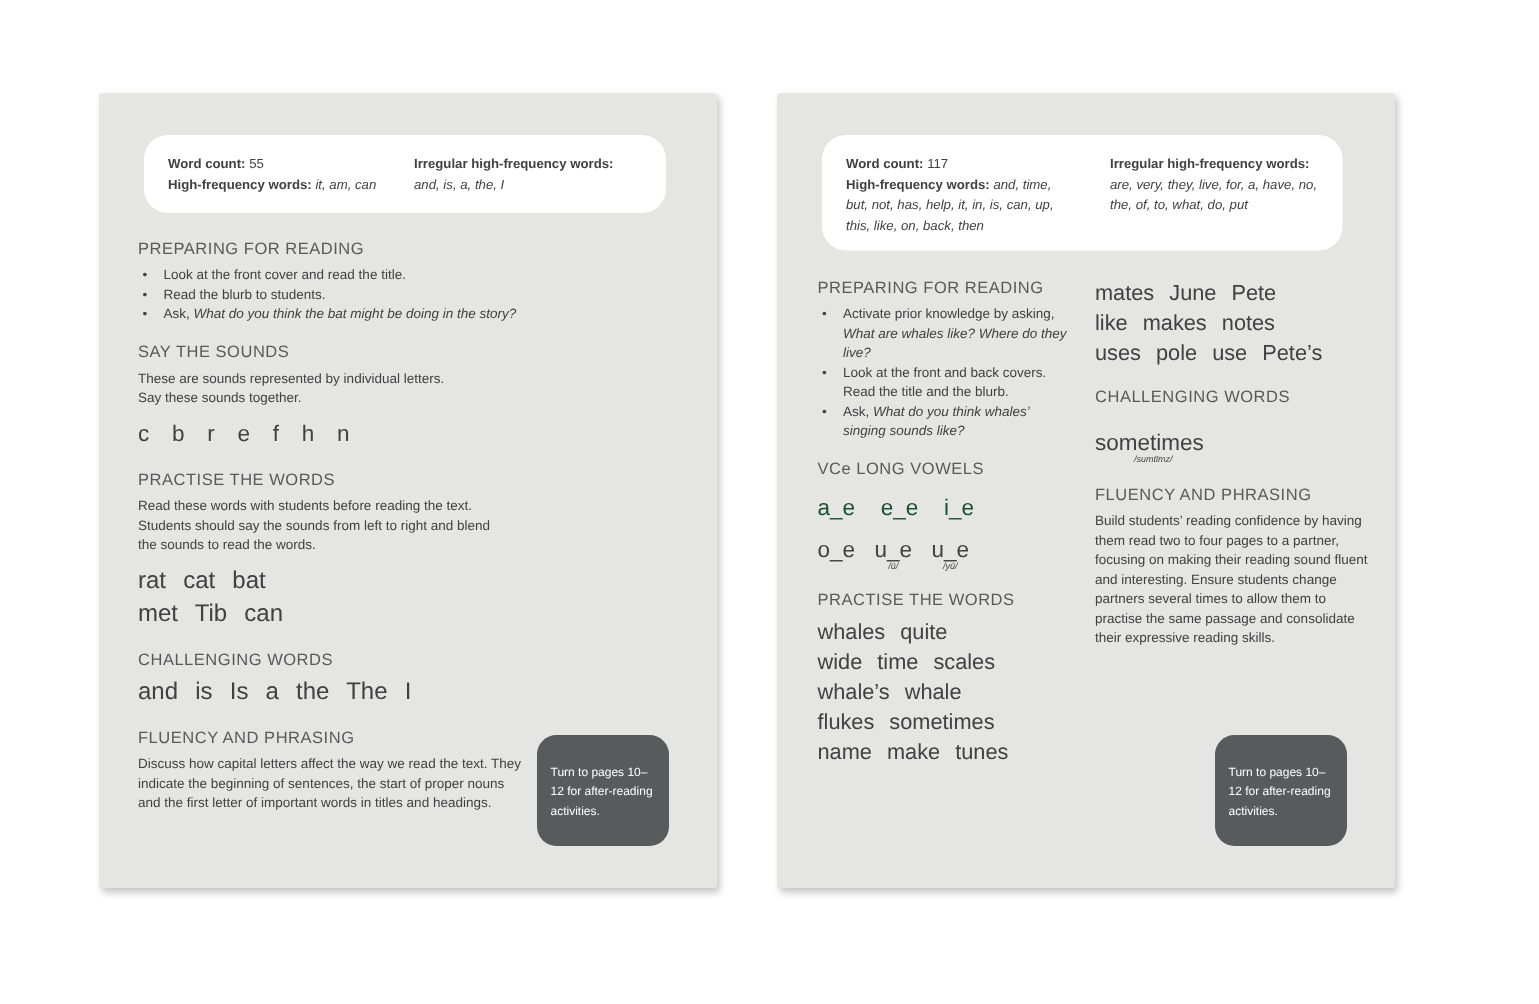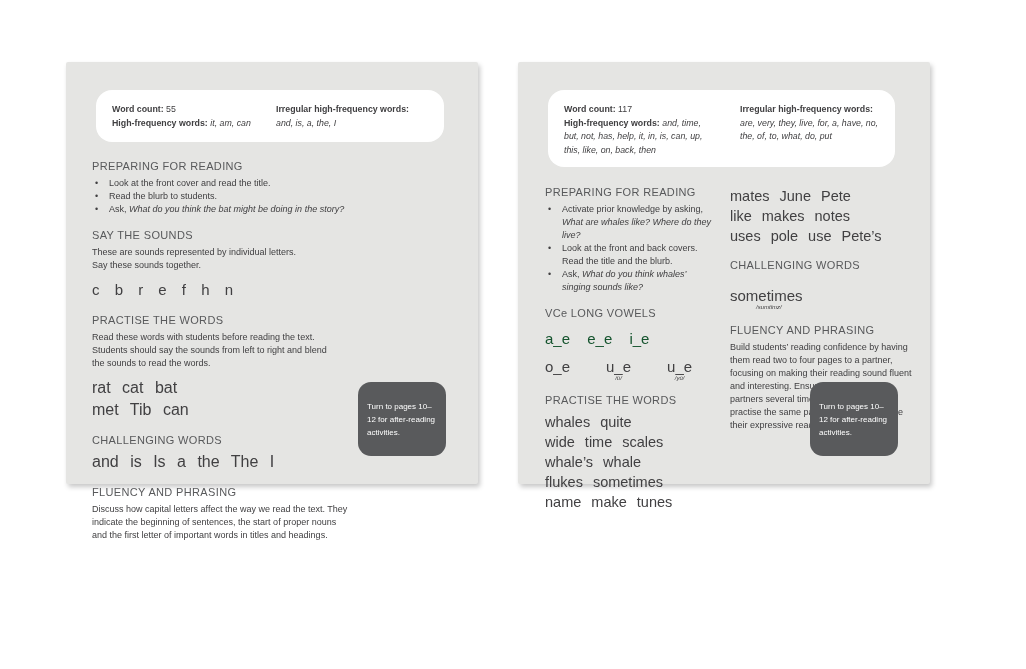--- a/index.html
+++ b/index.html
@@ -1,20 +1,20 @@
 <!DOCTYPE html>
 <html><head>
 <meta charset="utf-8">
 <style>
   * { margin:0; padding:0; box-sizing:border-box; }
   html,body { background:#ffffff; }
   body { font-family:"Liberation Sans", sans-serif; color:#414042; }
   .canvas { position:relative; width:1026px; height:669px; background:#ffffff; overflow:hidden; }
 
-  .page { position:absolute; top:62px; width:412px; height:422px; background:#e5e5e3;
+  .page { position:absolute; top:62px; width:412px; height:530px; background:#e5e5e3;
           box-shadow:2px 3px 5px rgba(0,0,0,0.22); border-radius:2px; }
   .page-left  { left:66px; }
   .page-right { left:518px; }
 
   
   .info-box { position:absolute; left:30px; top:28px; width:348px; background:#ffffff;
               border-radius:16px; display:flex; gap:12px; padding:13px 16px 11px 16px; }
   .page-left  .info-box { height:52px; }
   .page-right .info-box { height:77px; width:347px;gap:24px; }
   .info-col1 { flex:0 0 152px; }
@@ -44,21 +44,21 @@
   .content1 { position:absolute; left:26px; top:98px; width:286px; }
   .content1 li { max-width:256px; }
   .fluency-p { max-width:260px; }
 
   
   .cols { position:absolute; left:27px; top:124px; display:flex; gap:17px; }
   .col1 { width:168px; }
   .col2 { width:183px; }
 
   .patterns-row1 { font-size:15px; color:#14532d; word-spacing:13px; margin:11px 0 2px 0; }
-  .patterns-row2 { display:flex; gap:36px; margin:11px 0 0 0; }
+  .patterns-row2 { display:flex; gap:13px; margin:11px 0 0 0; }
   .pat { font-size:15px; color:#414042; text-align:left; }
   .pat .phon { display:block; font-size:6px; line-height:6px; font-style:italic;
                text-align:center; margin-top:0; }
   .sometimes { font-size:15px; color:#414042; margin-top:16px; }
   .sometimes-phon { font-size:6px; line-height:7px; font-style:italic; margin-left:26px; }
 
   .darkbox { position:absolute; right:32px; bottom:28px; width:88px; height:74px;
              background:#595a5c; border-radius:13px; color:#ffffff;
              display:flex; align-items:center; justify-content:center;
              padding:6px 9px; }

